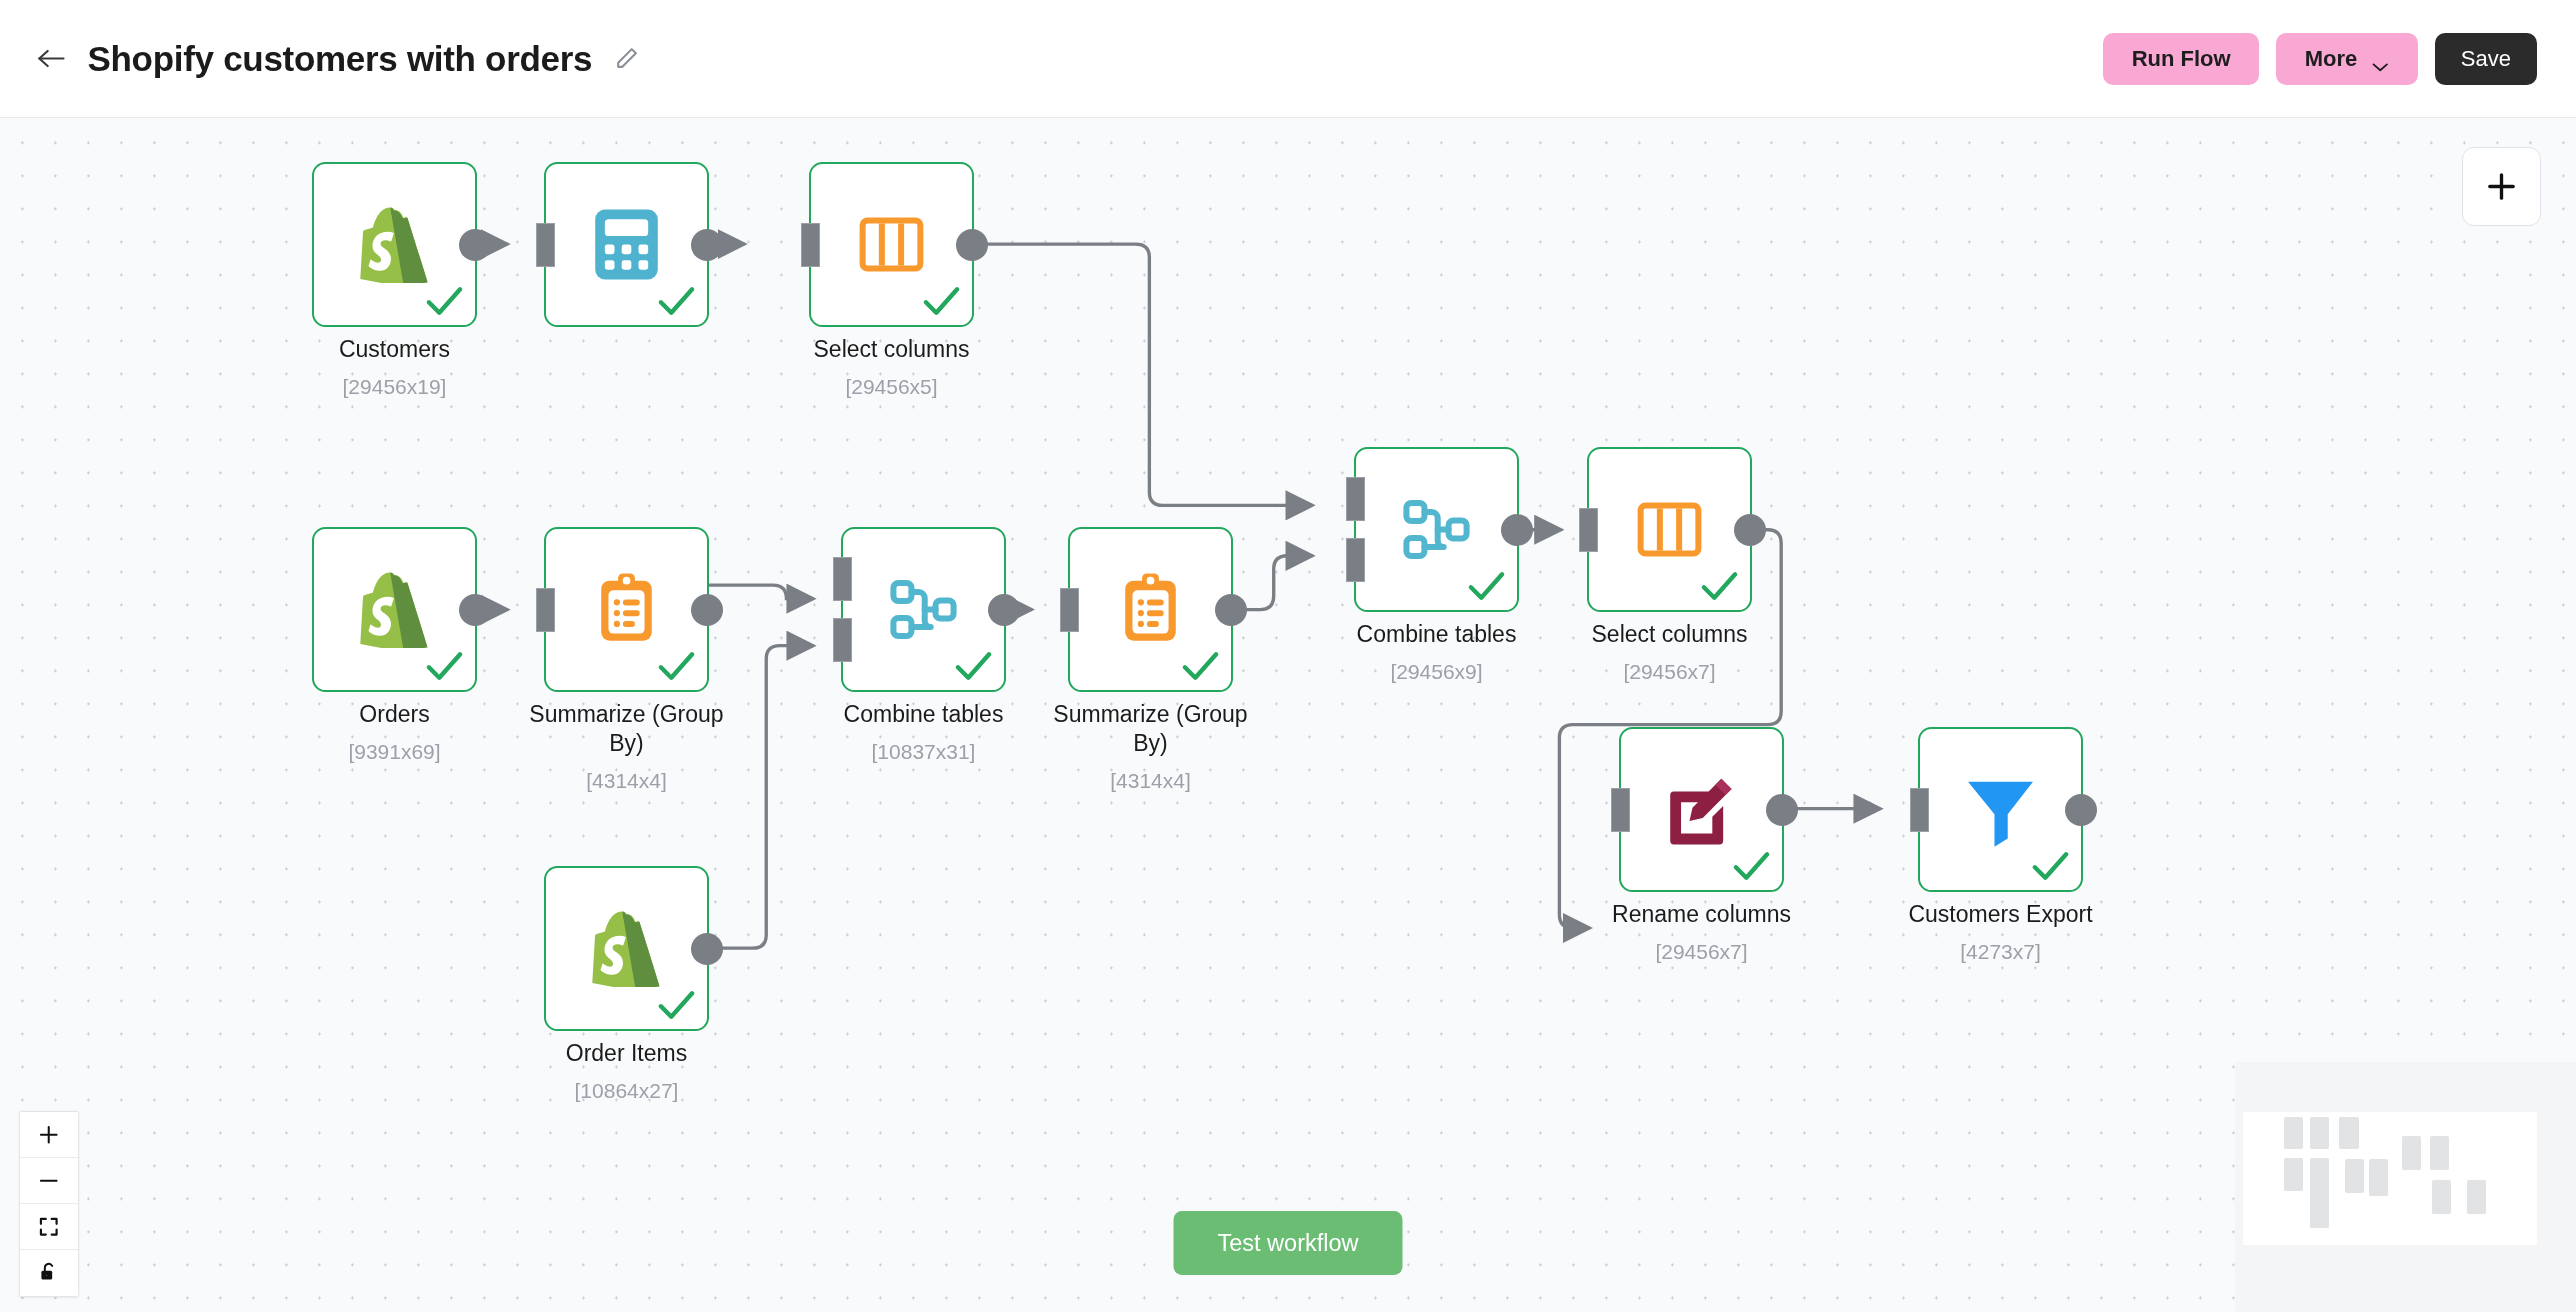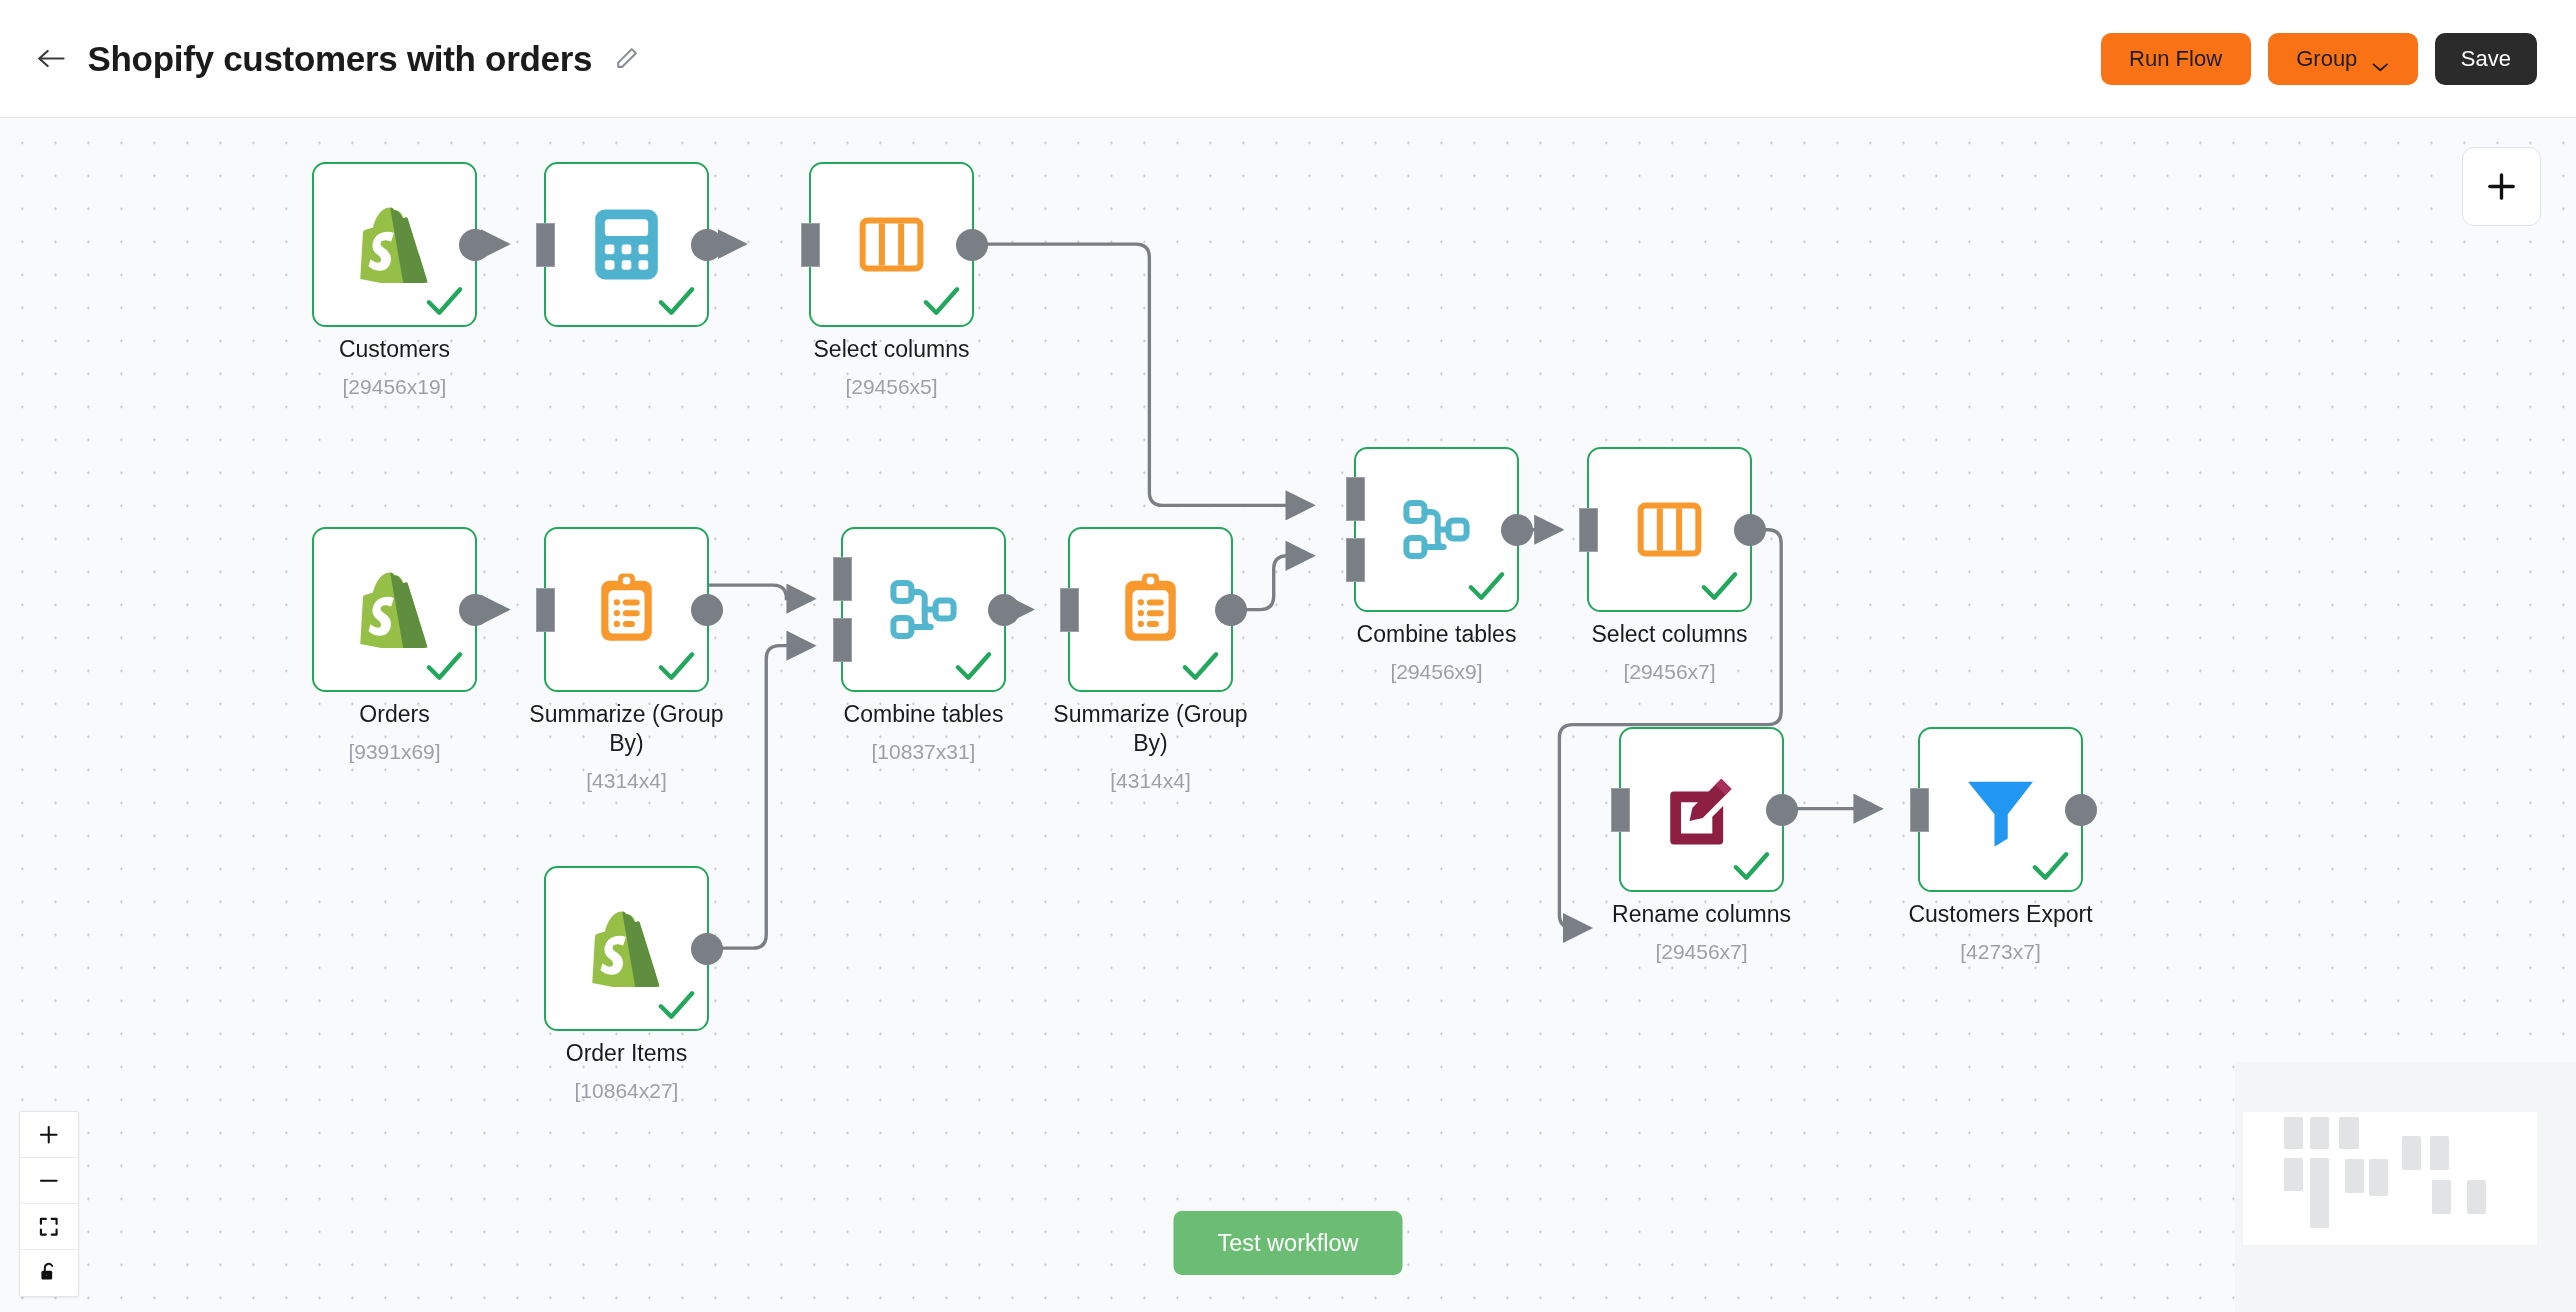--- a/index.html
+++ b/index.html
@@ -40,21 +40,21 @@
   #header-right {
     position: absolute; right: 39px; top: 0; height: 118px;
     display: flex; align-items: center; gap: 17px;
   }
   .hbtn {
     height: 52px; border-radius: 10px; border: none;
     font-family: "Liberation Sans", sans-serif; font-size: 22px;
     display: flex; align-items: center; justify-content: center;
     cursor: pointer; padding: 0 28.6px; white-space: nowrap;
   }
-  .hbtn-grey { background: #f97316; color: #1d1d1d; }
+  .hbtn-grey { background: #f9a8d4; color: #1d1d1d; font-weight: bold; }
   .hbtn-dark  { background: #2b2b2b; color: #ffffff; padding: 0 26px; }
   .chev { margin-left: 13.4px; width: 18.5px; height: 11.8px; display:inline-block; }
 
   
   #canvas {
     position: absolute; left: 0; top: 118px;
     width: 2576px; height: 1194px;
     background-color: #f9fafb;
     background-image: radial-gradient(circle, #c9ccd4 1.3px, transparent 1.4px);
     background-size: 33px 33px;
@@ -166,21 +166,21 @@
       <div id="flow-title">Shopify customers with orders</div>
       <div class="edit-pencil">
         <svg viewBox="0 0 24 24" fill="none" stroke="currentColor" stroke-width="2" stroke-linecap="round" stroke-linejoin="round">
           <path d="M17 3l4 4L8 20H4v-4L17 3z"></path>
         </svg>
       </div>
     </div>
     <div id="header-right">
       <button class="hbtn hbtn-grey">Run Flow</button>
       <button class="hbtn hbtn-grey">
-        <span>Group</span>
+        <span>More</span>
         <span class="chev">
           <svg viewBox="0 0 22 14" fill="none" stroke="#1d1d1d" stroke-width="2.2" stroke-linecap="round" stroke-linejoin="round">
             <polyline points="3,4 11,11 19,4"></polyline>
           </svg>
         </span>
       </button>
       <button class="hbtn hbtn-dark">Save</button>
     </div>
   </div>
 

